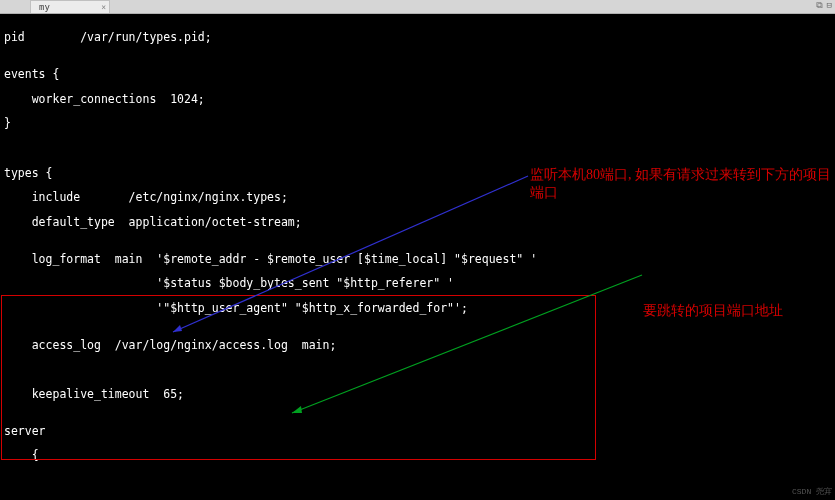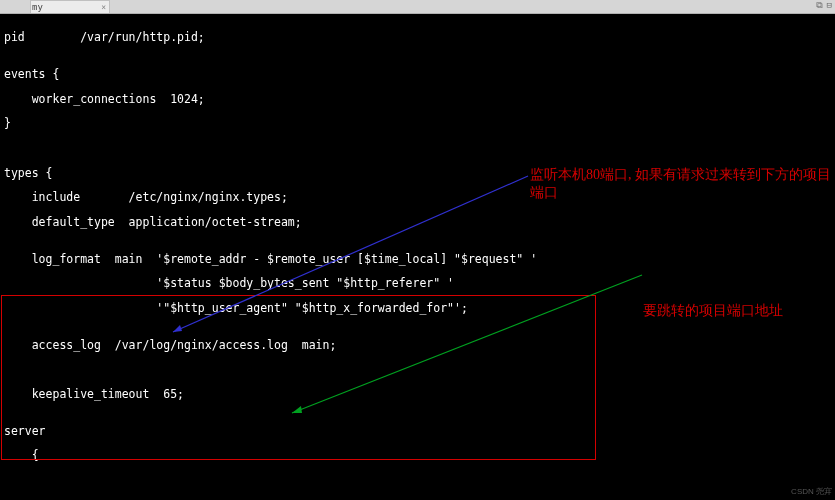--- a/index.html
+++ b/index.html
@@ -26,21 +26,21 @@
     }
     .tab {
       background: #ececec;
       height: 13px;
       width: 80px;
       margin-left: 30px;
       font-size: 9px;
       color: #444;
       display: flex;
       align-items: center;
-      padding: 0 1px;
+      padding: 0 8px;
       border: 1px solid #c0c0c0;
       border-bottom: none;
       position: relative;
     }
     .tab-close {
       position: absolute;
       right: 3px;
       font-size: 8px;
       color: #888;
     }
@@ -77,39 +77,39 @@
       width: 835px;
       height: 500px;
       pointer-events: none;
     }
     .watermark {
       position: absolute;
       right: 3px;
       bottom: 3px;
       font-size: 8px;
       color: #555;
-      font-family: Liberation Sans, sans-serif;
+      font-family: Liberation Mono, monospace;
     }
   </style>
 </head>
 <body>
 
 <div class="tab-bar">
   <div class="tab">
     <span>my</span>
     <span class="tab-close">×</span>
   </div>
   <div class="window-controls">
     <span>⧉</span>
     <span>⊟</span>
   </div>
 </div>
 
 <div class="editor">
-<div>pid        /var/run/http.pid;</div>
+<div>pid        /var/run/types.pid;</div>
 <div></div>
 <div>events {</div>
 <div>    worker_connections  1024;</div>
 <div>}</div>
 <div></div>
 <div></div>
 <div>types {</div>
 <div>    include       /etc/nginx/nginx.types;</div>
 <div>    default_type  application/octet-stream;</div>
 <div></div>

